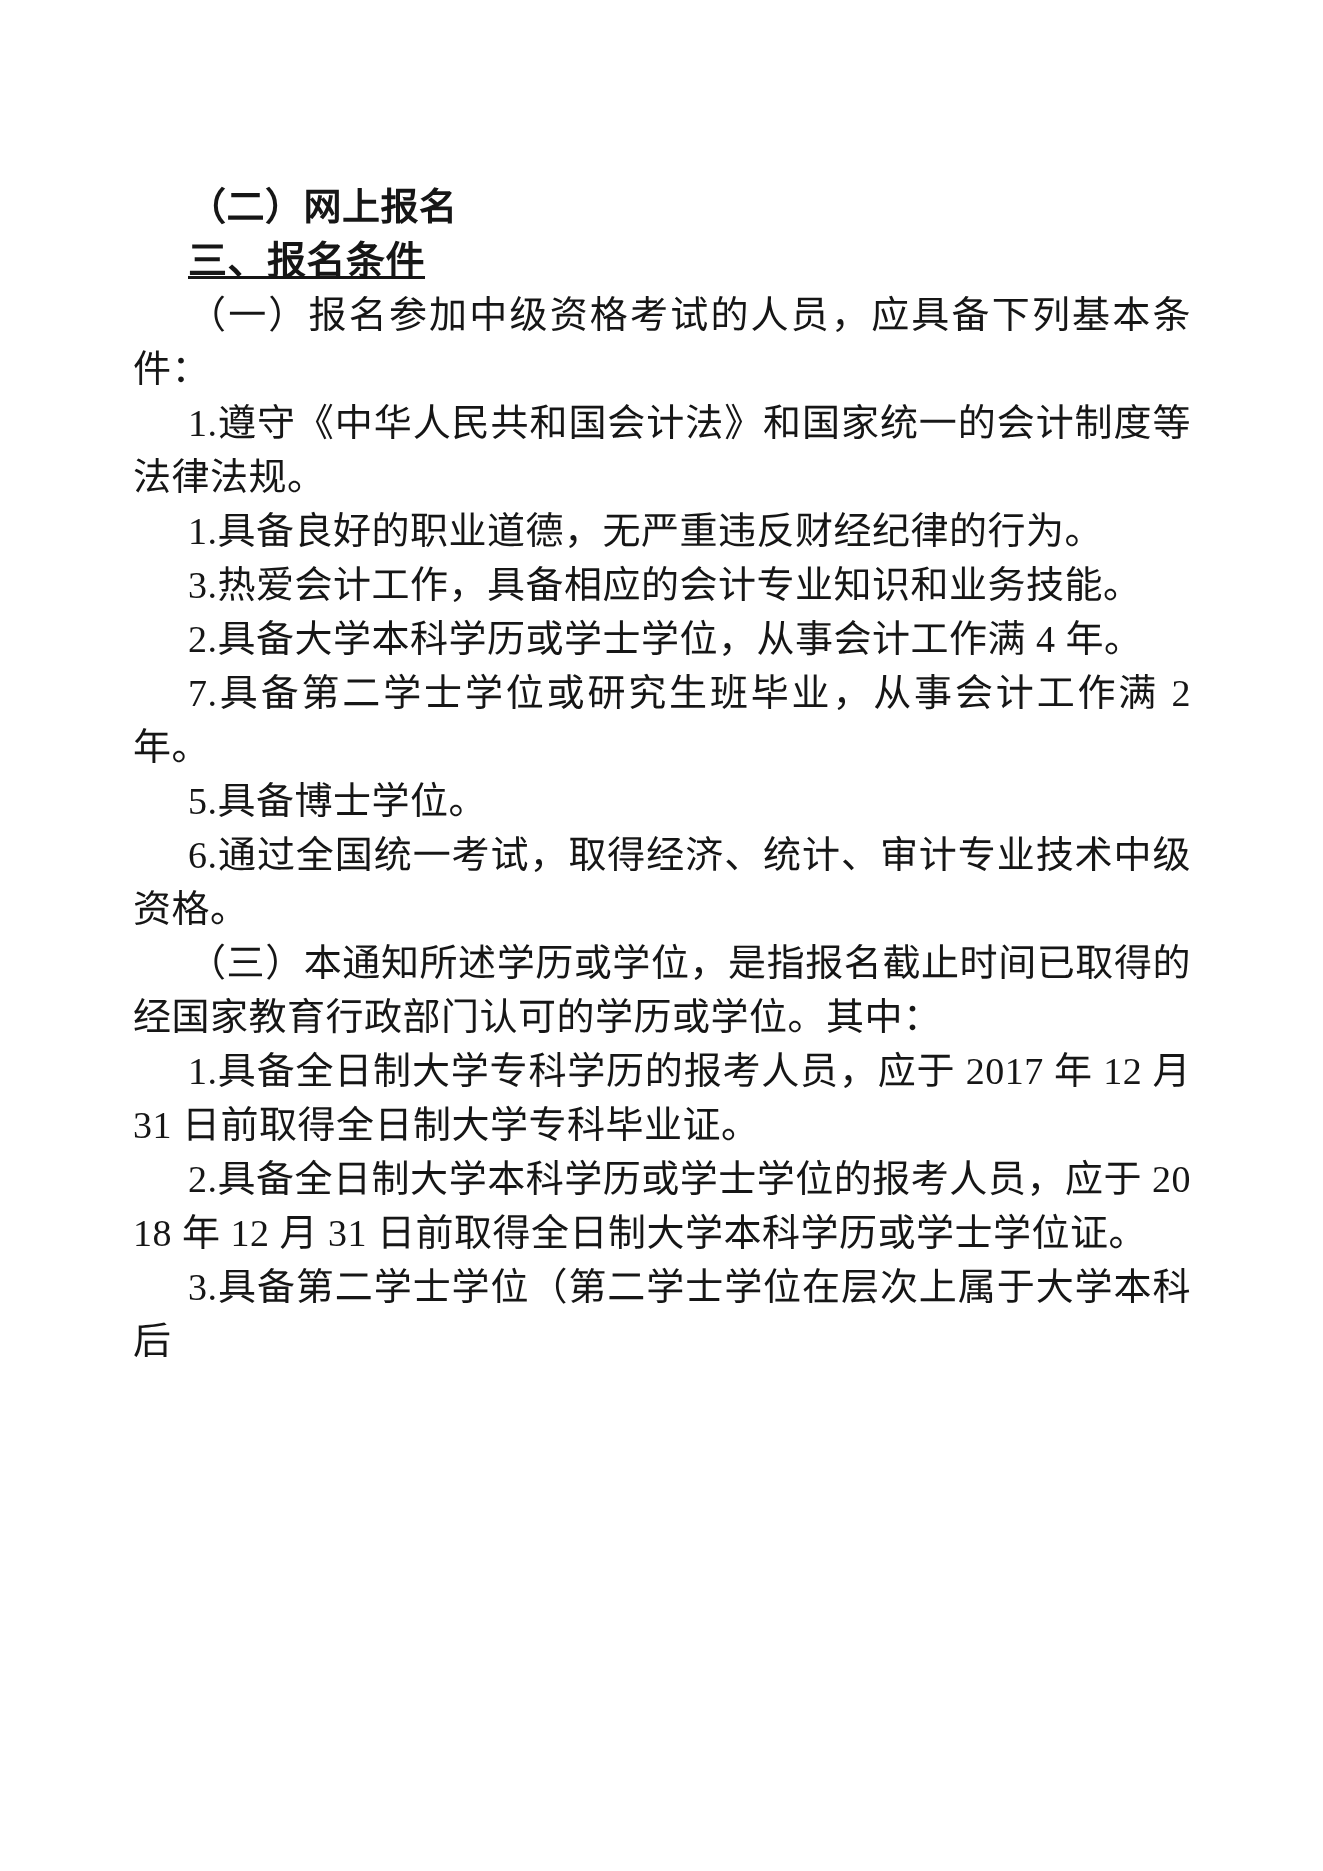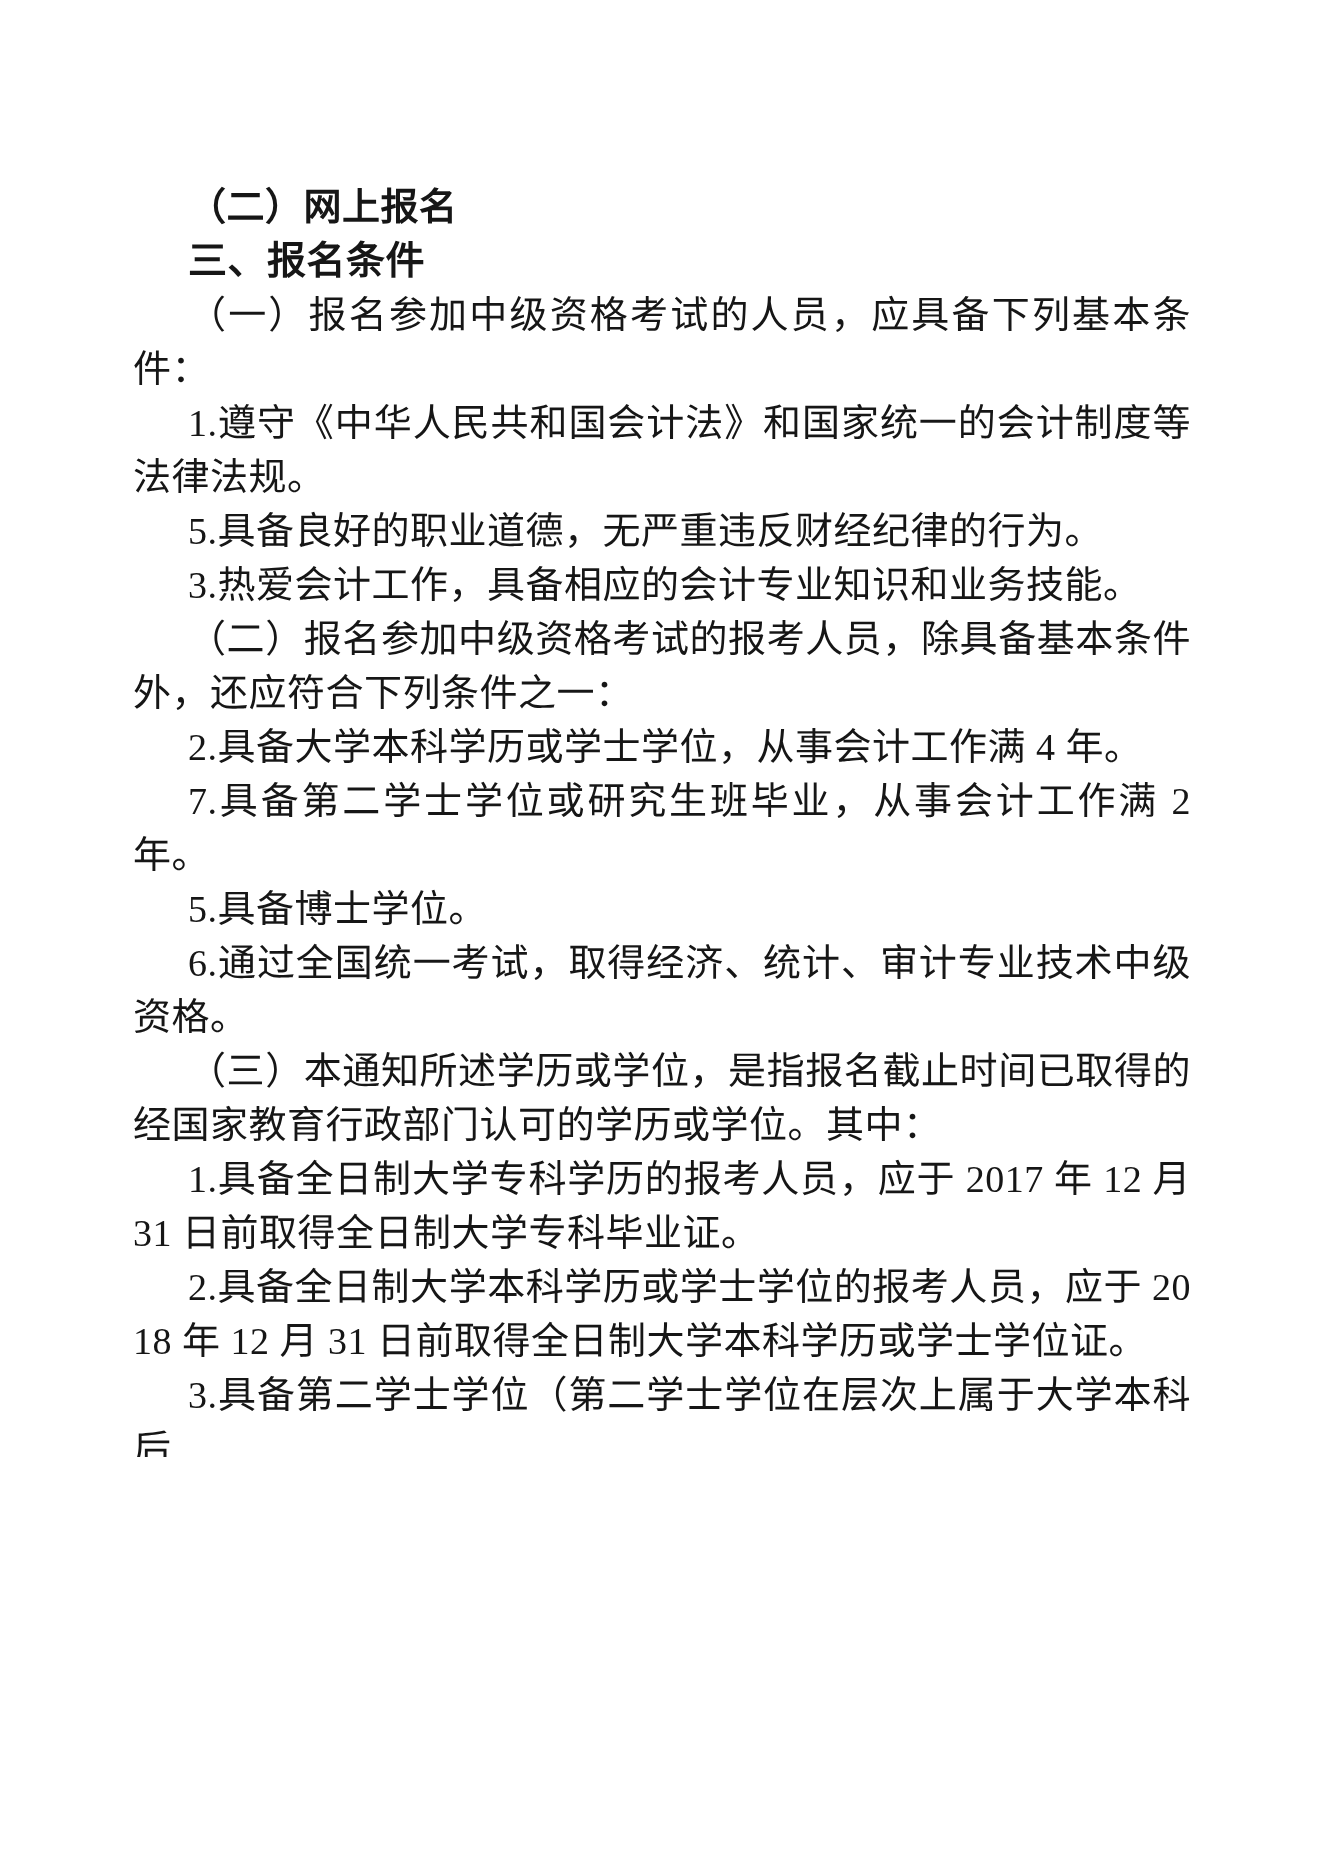--- a/index.html
+++ b/index.html
@@ -34,20 +34,21 @@
   }
   .content p.heading-kai {
     font-weight: 700;
     text-align: left;
   }
   .content p.heading-hei {
     font-family: "Liberation Sans", "DejaVu Sans", sans-serif;
     font-weight: 700;
     font-size: 39px;
     text-align: left;
+    text-decoration: underline;
   }
   .footer {
     position: absolute;
     left: 214px;
     top: 1682px;
     font-family: "Liberation Serif", "DejaVu Serif", serif;
     font-size: 34px;
     line-height: 40px;
     color: #161616;
   }
@@ -55,23 +56,22 @@
 </head>
 <body>
 
 <div class="page">
   <div class="content">
 
   <p class="heading-kai">（二）网上报名</p>
       <p class="heading-hei">三、报名条件</p>
       <p class="body">（一）报名参加中级资格考试的人员，应具备下列基本条件：</p>
       <p class="body">1.遵守《中华人民共和国会计法》和国家统一的会计制度等法律法规。</p>
-      <p class="body">5.具备良好的职业道德，无严重违反财经纪律的行为。</p>
+      <p class="body">1.具备良好的职业道德，无严重违反财经纪律的行为。</p>
       <p class="body">3.热爱会计工作，具备相应的会计专业知识和业务技能。</p>
-      <p class="body">（二）报名参加中级资格考试的报考人员，除具备基本条件外，还应符合下列条件之一：</p>
       <p class="body">2.具备大学本科学历或学士学位，从事会计工作满 4 年。</p>
       <p class="body">7.具备第二学士学位或研究生班毕业，从事会计工作满 2 年。</p>
       <p class="body">5.具备博士学位。</p>
       <p class="body">6.通过全国统一考试，取得经济、统计、审计专业技术中级资格。</p>
       <p class="body">（三）本通知所述学历或学位，是指报名截止时间已取得的经国家教育行政部门认可的学历或学位。其中：</p>
       <p class="body">1.具备全日制大学专科学历的报考人员，应于 2017 年 12 月 31 日前取得全日制大学专科毕业证。</p>
       <p class="body">2.具备全日制大学本科学历或学士学位的报考人员，应于 2018 年 12 月 31 日前取得全日制大学本科学历或学士学位证。</p>
       <p class="body">3.具备第二学士学位（第二学士学位在层次上属于大学本科后</p>
     </div>
   <div class="footer">- 2 -</div>

